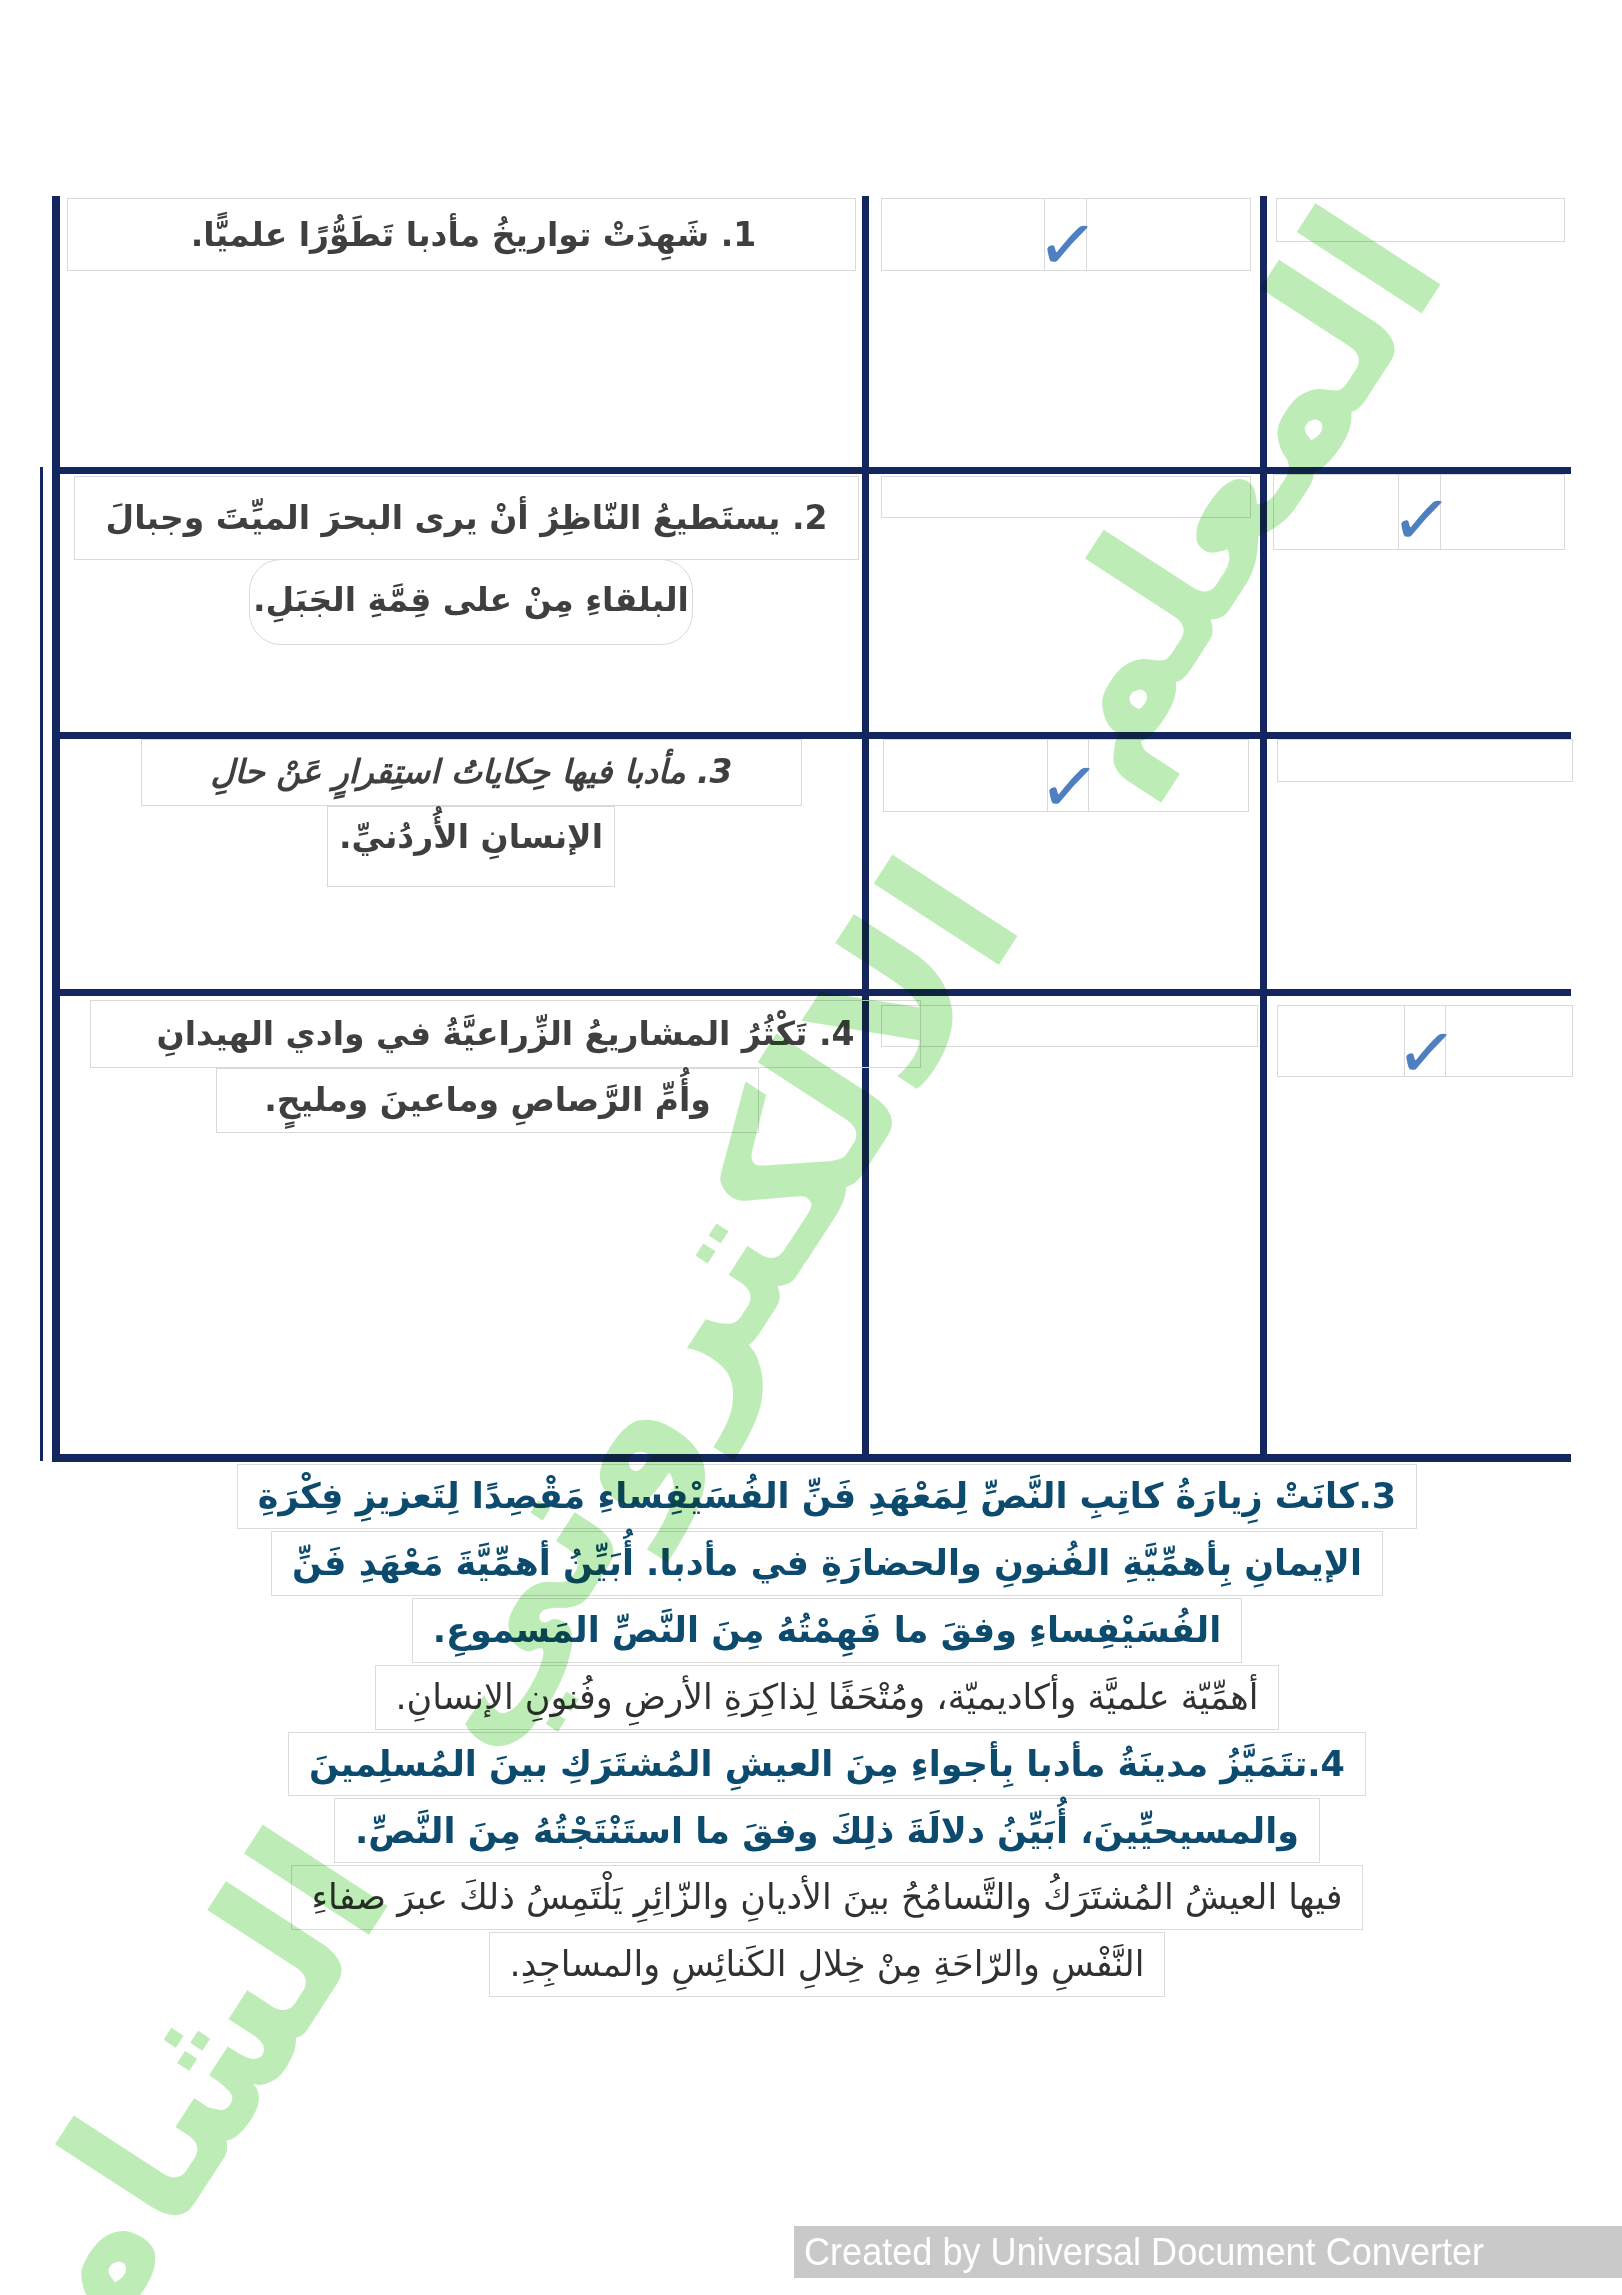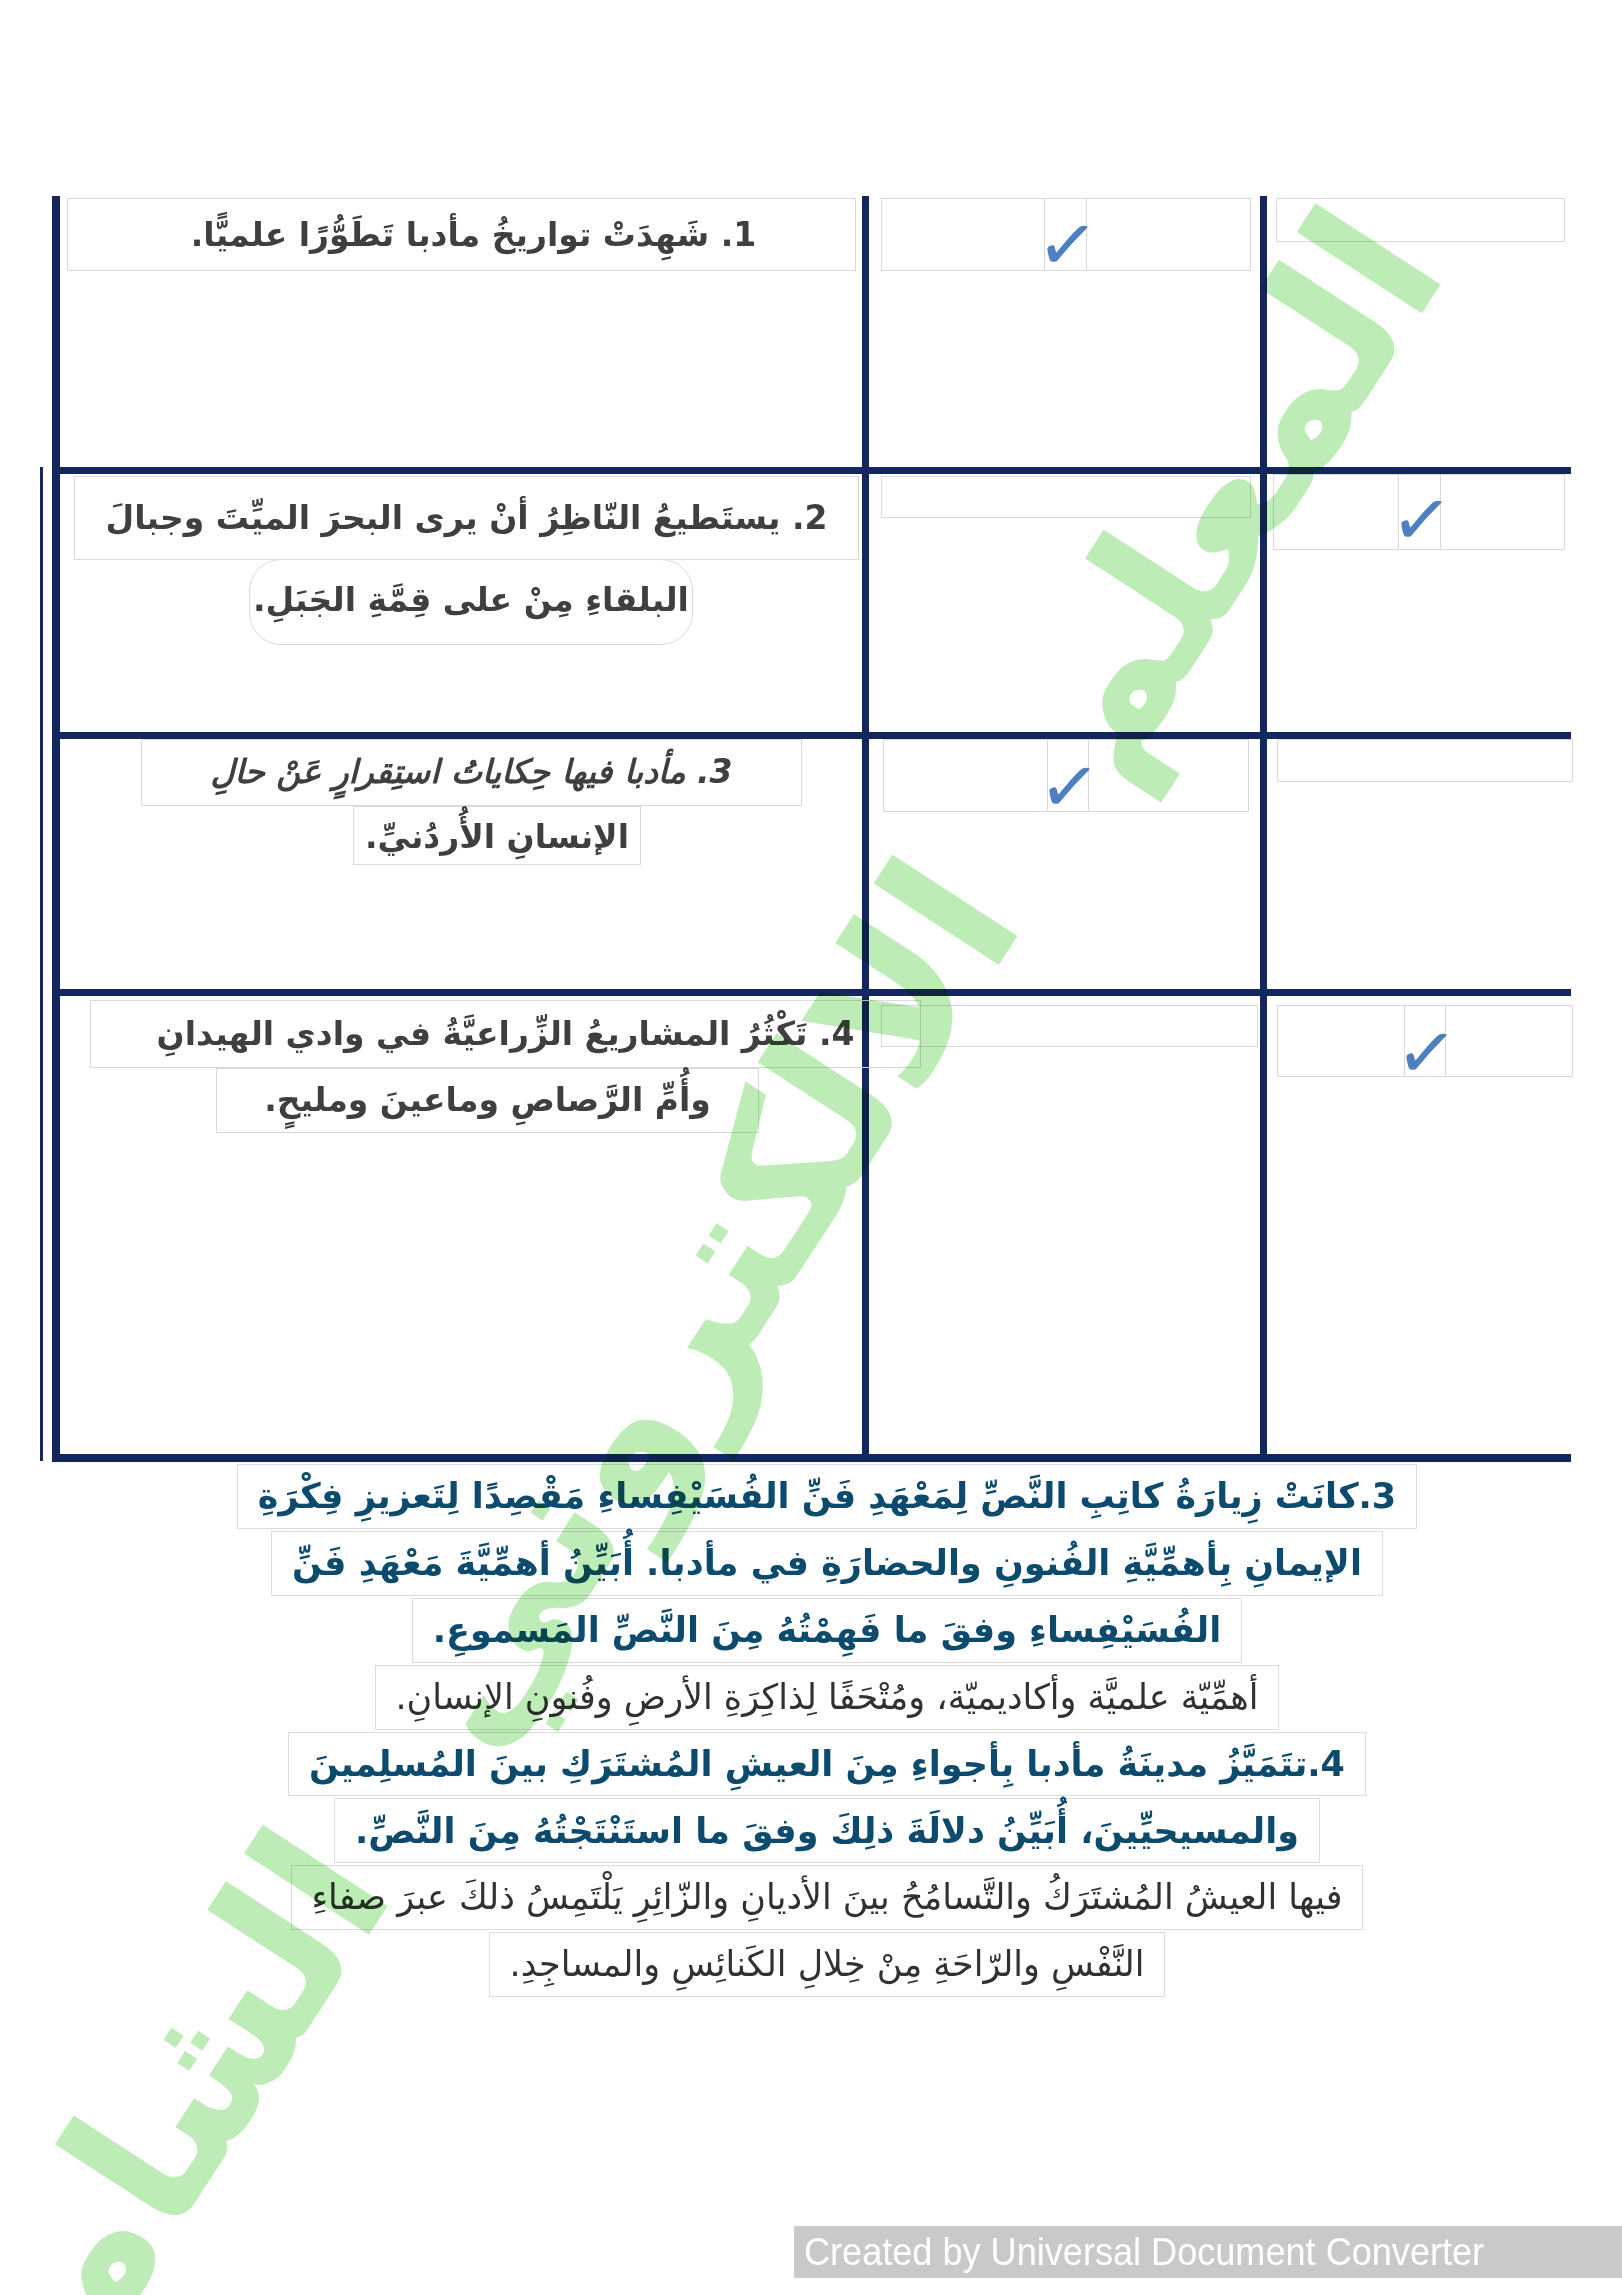--- a/index.html
+++ b/index.html
@@ -72,21 +72,21 @@
   <div class="gbox" style="left:1276px;top:198px;width:289px;height:44px;"></div>
 
   <div class="tcell" style="left:74px;top:476px;width:785px;height:84px;line-height:81px;">2. يستَطيعُ النّاظِرُ أنْ يرى البحرَ الميِّتَ وجبالَ</div>
   <div class="tcell" style="left:249px;top:559px;width:444px;height:86px;line-height:79px;border-radius:32px;">البلقاءِ مِنْ على قِمَّةِ الجَبَلِ.</div>
   <div class="gbox" style="left:881px;top:476px;width:370px;height:42px;"></div>
   <div class="gbox" style="left:1273px;top:474px;width:292px;height:76px;"></div>
   <div class="gbox" style="left:1398px;top:474px;width:43px;height:76px;"></div>
   <div class="check" style="left:1391px;top:483px;">✓</div>
 
   <div class="tcell" style="left:141px;top:739px;width:661px;height:67px;line-height:64px;font-style:italic;">3. مأدبا فيها حِكاياتُ استِقرارٍ عَنْ حالِ</div>
-  <div class="tcell" style="left:327px;top:806px;width:288px;height:59px;line-height:59px;margin-left:26px;">الإنسانِ الأُردُنيِّ.</div>
+  <div class="tcell" style="left:327px;top:806px;width:288px;height:81px;line-height:59px;">الإنسانِ الأُردُنيِّ.</div>
   <div class="gbox" style="left:883px;top:739px;width:366px;height:73px;"></div>
   <div class="gbox" style="left:1047px;top:739px;width:42px;height:73px;"></div>
   <div class="check" style="left:1039px;top:750px;">✓</div>
   <div class="gbox" style="left:1277px;top:739px;width:296px;height:43px;"></div>
 
   <div class="tcell" style="left:90px;top:1000px;width:831px;height:68px;line-height:65px;">4. تَكْثُرُ المشاريعُ الزِّراعيَّةُ في وادي الهيدانِ</div>
   <div class="tcell" style="left:216px;top:1068px;width:543px;height:65px;line-height:62px;">وأُمِّ الرَّصاصِ وماعينَ ومليحٍ.</div>
   <div class="gbox" style="left:881px;top:1005px;width:377px;height:42px;"></div>
   <div class="gbox" style="left:1277px;top:1005px;width:296px;height:72px;"></div>
   <div class="gbox" style="left:1404px;top:1005px;width:42px;height:72px;"></div>

